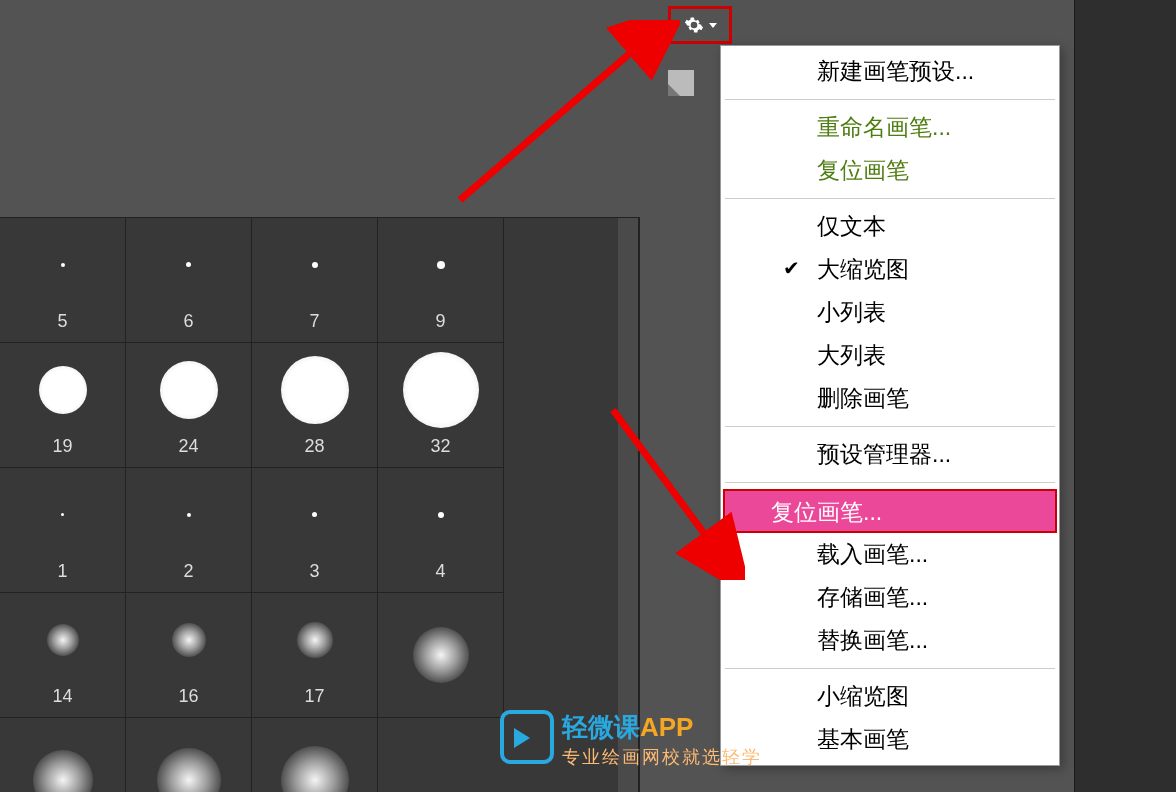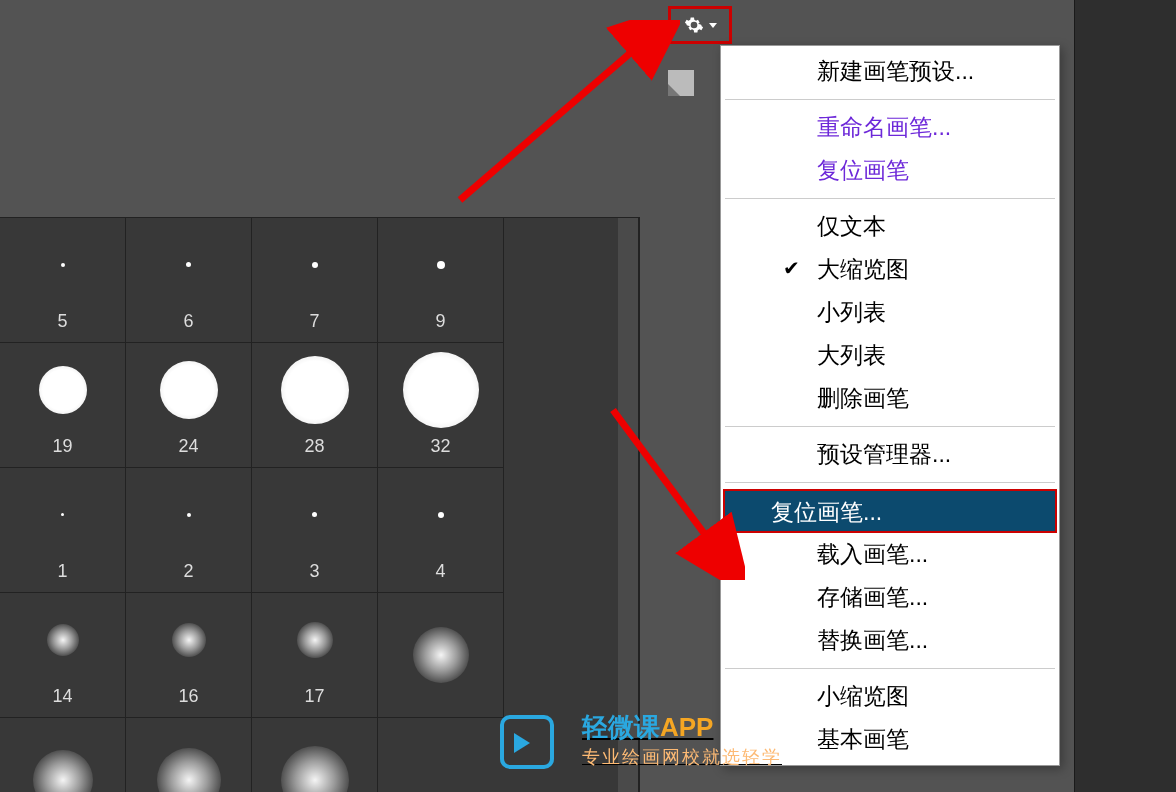--- a/index.html
+++ b/index.html
@@ -131,38 +131,38 @@
   }
   .menu-item {
     padding: 6px 24px 6px 48px;
     font-size: 23px;
     color: #000;
     position: relative;
     white-space: nowrap;
     margin-left: 48px;
   }
   .menu-item.disabled {
-    color: #6d28d9;
+    color: #4d7c0f;
   }
   .menu-item .checkmark {
     position: absolute;
     left: 14px;
     top: 8px;
     font-size: 20px;
     color: #000;
   }
   .menu-sep {
     height: 1px;
     background: #ccc;
     margin: 6px 4px;
   }
   .highlight-box {
     position: absolute;
     border: 2px solid #c00;
-    background: #0c4a6e;
+    background: #ec4899;
     color: #fff;
     left: 2px;
     right: 2px;
     top: 0;
     bottom: 0;
     padding: 6px 24px 6px 46px;
     font-size: 23px;
   }
   .highlight-wrapper{
     position:relative;
@@ -197,23 +197,22 @@
     height: 180px;
     pointer-events:none;
   }
 
   
   .watermark {
     position: absolute;
     left: 500px;
     top: 710px;
     display: flex;
-    align-items: flex-end;
-    gap: 28px;
-    text-decoration: underline;
+    align-items: flex-start;
+    gap: 8px;
   }
   .wm-icon {
     width: 54px;
     height: 54px;
     border: 4px solid #2aa8e0;
     border-radius: 10px;
     position: relative;
   }
   .wm-icon::before {
     content:"";

